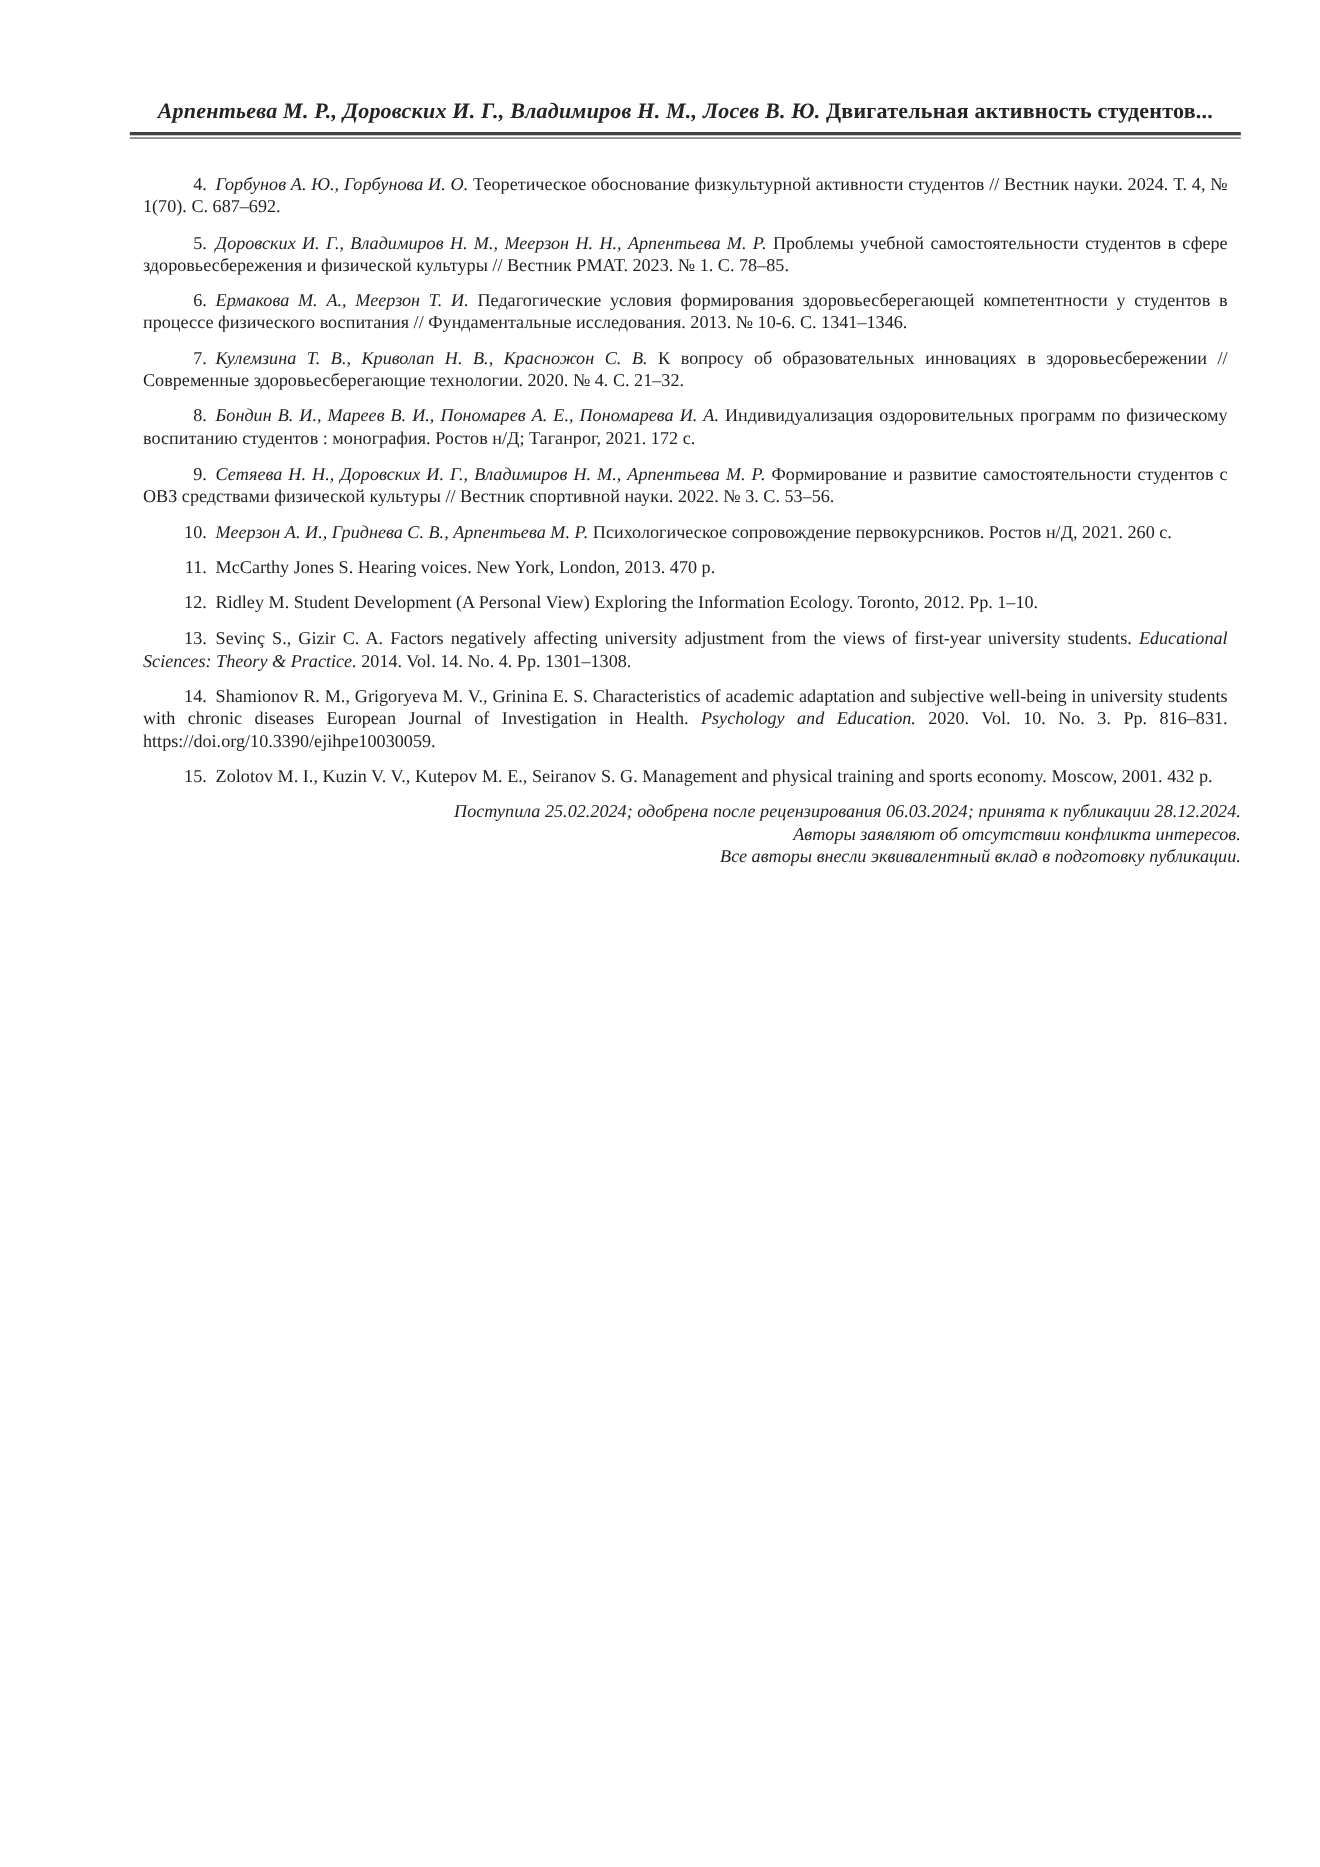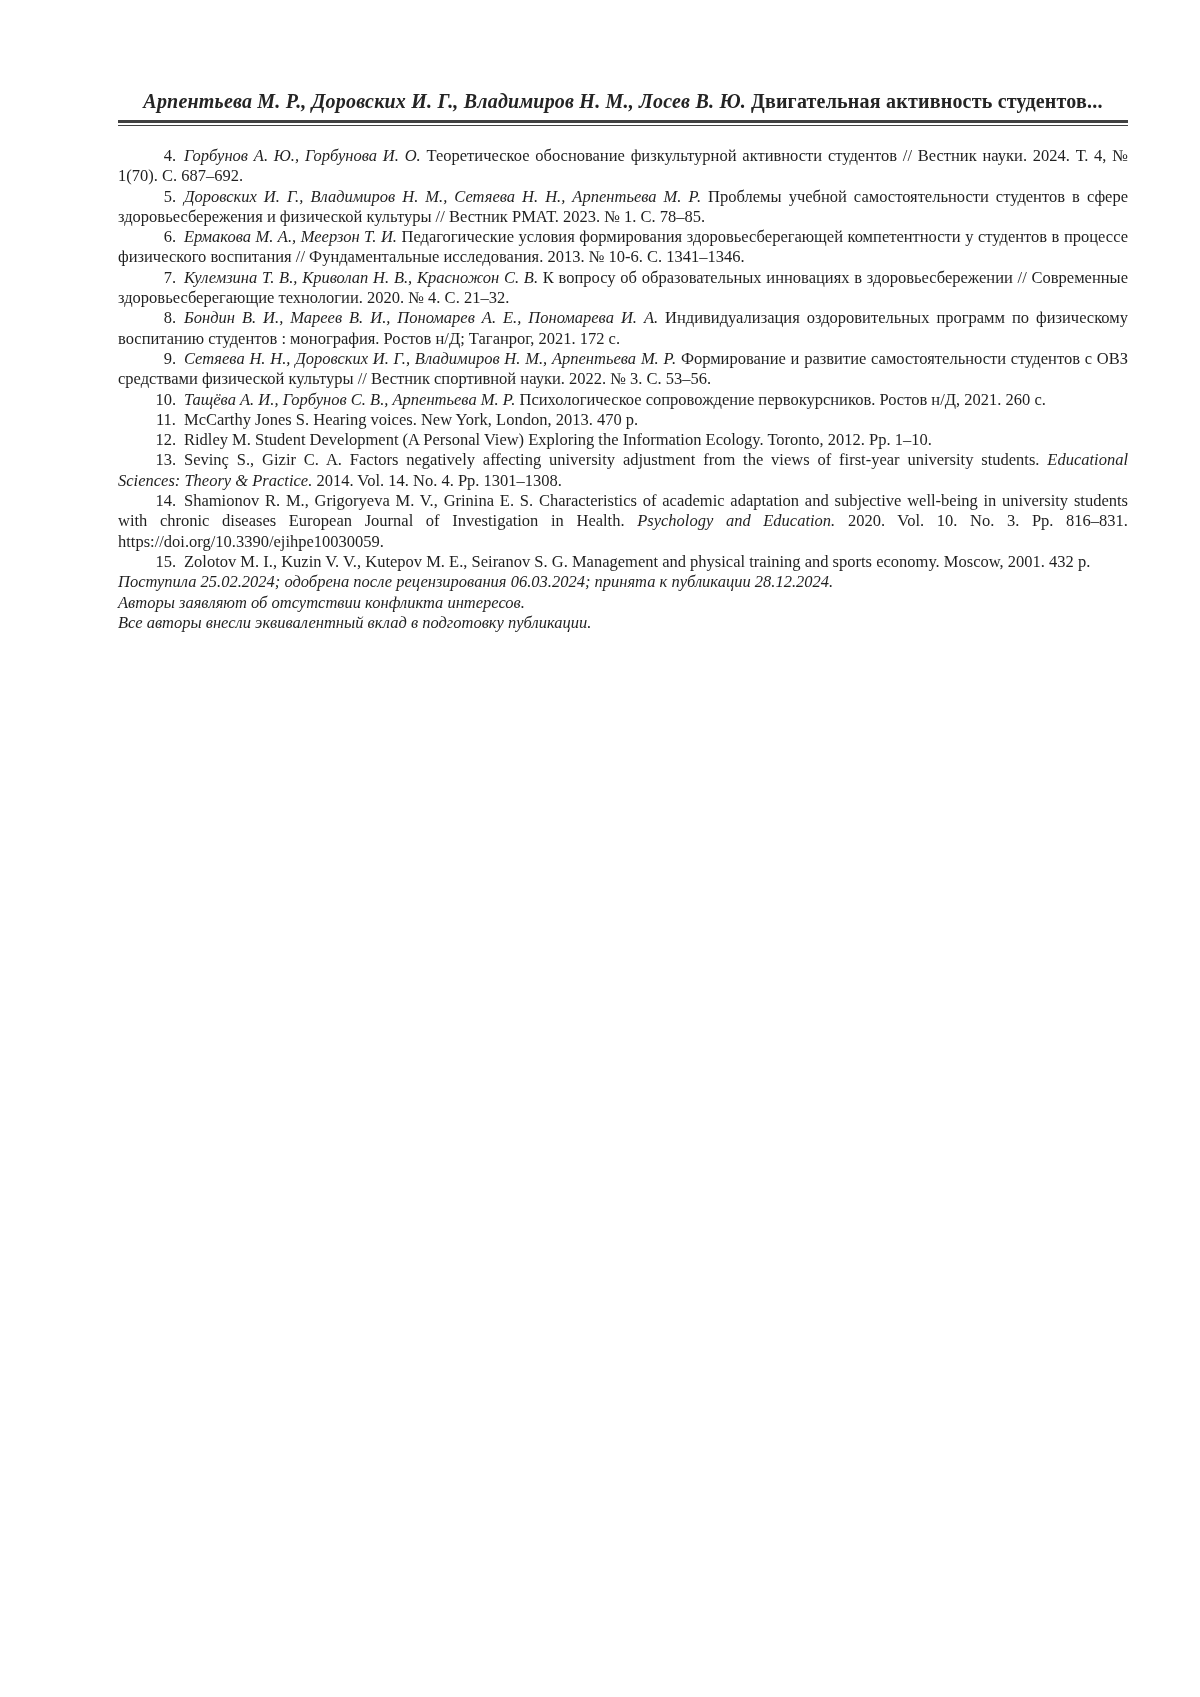--- a/index.html
+++ b/index.html
@@ -25,40 +25,40 @@
   .rh-title{margin-left:5px;}
   .head-rule{position:absolute; top:120px; left:118px; width:1010px;}
   .head-rule .thick{height:3px;background:#414141;}
   .head-rule .gap{height:2px;background:transparent;}
   .head-rule .thin{height:1px;background:#414141;}
   
   .content{
     position:absolute; top:146px; left:118px; width:1010px;
   }
   .ref{
-    margin:0; padding:0;
+    margin:12px; padding:0;
     font-size:16.5px; line-height:20.3px;
     text-align:justify;
     text-indent:33px;
     color:#1f1f1f;
   }
   .ref-num{
     display:inline-block;
     min-width:25px;
     text-align:right;
     margin-right:8px;
     text-indent:0;
   }
   .it{font-style:italic;}
   
   .submission{margin-top:0;}
   .sub-line{
     font-size:16.5px; line-height:20.3px;
     font-style:italic;
-    text-align:left;
+    text-align:right;
     color:#1f1f1f;
   }
   
   .footer{
     position:absolute; top:1591px; left:118px; width:1010px; height:26px;
     font-family:"Liberation Sans", sans-serif;
     color:#6d28d9;
   }
   .footer .page-num{
     position:absolute; left:2px; top:0;
@@ -86,26 +86,26 @@
 
   <div class="head-rule">
     <div class="thick"></div>
     <div class="gap"></div>
     <div class="thin"></div>
   </div>
 
   <div class="content">
     <section>
         <p class="ref"><span class="ref-num">4.</span><span class="it">Горбунов А. Ю., Горбунова И. О.</span><span> Теоретическое обоснование физкультурной активности студентов // Вестник науки. 2024. Т. 4, № 1(70). С. 687–692.</span></p>
-        <p class="ref"><span class="ref-num">5.</span><span class="it">Доровских И. Г., Владимиров Н. М., Сетяева Н. Н., Арпентьева М. Р.</span><span> Проблемы учебной самостоятельности студентов в сфере здоровьесбережения и физической культуры // Вестник РМАТ. 2023. № 1. С. 78–85.</span></p>
+        <p class="ref"><span class="ref-num">5.</span><span class="it">Доровских И. Г., Владимиров Н. М., Меерзон Н. Н., Арпентьева М. Р.</span><span> Проблемы учебной самостоятельности студентов в сфере здоровьесбережения и физической культуры // Вестник РМАТ. 2023. № 1. С. 78–85.</span></p>
         <p class="ref"><span class="ref-num">6.</span><span class="it">Ермакова М. А., Меерзон Т. И.</span><span> Педагогические условия формирования здоровьесберегающей компетентности у студентов в процессе физического воспитания // Фундаментальные исследования. 2013. № 10-6. С. 1341–1346.</span></p>
         <p class="ref"><span class="ref-num">7.</span><span class="it">Кулемзина Т. В., Криволап Н. В., Красножон С. В.</span><span> К вопросу об образовательных инновациях в здоровьесбережении // Современные здоровьесберегающие технологии. 2020. № 4. С. 21–32.</span></p>
         <p class="ref"><span class="ref-num">8.</span><span class="it">Бондин В. И., Мареев В. И., Пономарев А. Е., Пономарева И. А.</span><span> Индивидуализация оздоровительных программ по физическому воспитанию студентов : монография. Ростов н/Д; Таганрог, 2021. 172 с.</span></p>
         <p class="ref"><span class="ref-num">9.</span><span class="it">Сетяева Н. Н., Доровских И. Г., Владимиров Н. М., Арпентьева М. Р.</span><span> Формирование и развитие самостоятельности студентов с ОВЗ средствами физической культуры // Вестник спортивной науки. 2022. № 3. С. 53–56.</span></p>
-        <p class="ref"><span class="ref-num">10.</span><span class="it">Тащёва А. И., Горбунов С. В., Арпентьева М. Р.</span><span> Психологическое сопровождение первокурсников. Ростов н/Д, 2021. 260 с.</span></p>
+        <p class="ref"><span class="ref-num">10.</span><span class="it">Меерзон А. И., Гриднева С. В., Арпентьева М. Р.</span><span> Психологическое сопровождение первокурсников. Ростов н/Д, 2021. 260 с.</span></p>
         <p class="ref"><span class="ref-num">11.</span><span>McCarthy Jones S. Hearing voices. New York, London, 2013. 470 p.</span></p>
         <p class="ref"><span class="ref-num">12.</span><span>Ridley M. Student Development (A Personal View) Exploring the Information Ecology. Toronto, 2012. Pp. 1–10.</span></p>
         <p class="ref"><span class="ref-num">13.</span><span>Sevinç S., Gizir C. A. Factors negatively affecting university adjustment from the views of first-year university students. </span><span class="it">Educational Sciences: Theory &amp; Practice.</span><span> 2014. Vol. 14. No. 4. Pp. 1301–1308.</span></p>
         <p class="ref"><span class="ref-num">14.</span><span>Shamionov R. M., Grigoryeva M. V., Grinina E. S. Characteristics of academic adaptation and subjective well-being in university students with chronic diseases European Journal of Investigation in Health. </span><span class="it">Psychology and Education.</span><span> 2020. Vol. 10. No. 3. Pp. 816–831. https://doi.org/10.3390/ejihpe10030059.</span></p>
         <p class="ref"><span class="ref-num">15.</span><span>Zolotov M. I., Kuzin V. V., Kutepov M. E., Seiranov S. G. Management and physical training and sports economy. Moscow, 2001. 432 p.</span></p>
       </section>
     <section class="submission">
         <div class="sub-line">Поступила 25.02.2024; одобрена после рецензирования 06.03.2024; принята к публикации 28.12.2024.</div>
         <div class="sub-line">Авторы заявляют об отсутствии конфликта интересов.</div>
         <div class="sub-line">Все авторы внесли эквивалентный вклад в подготовку публикации.</div>

